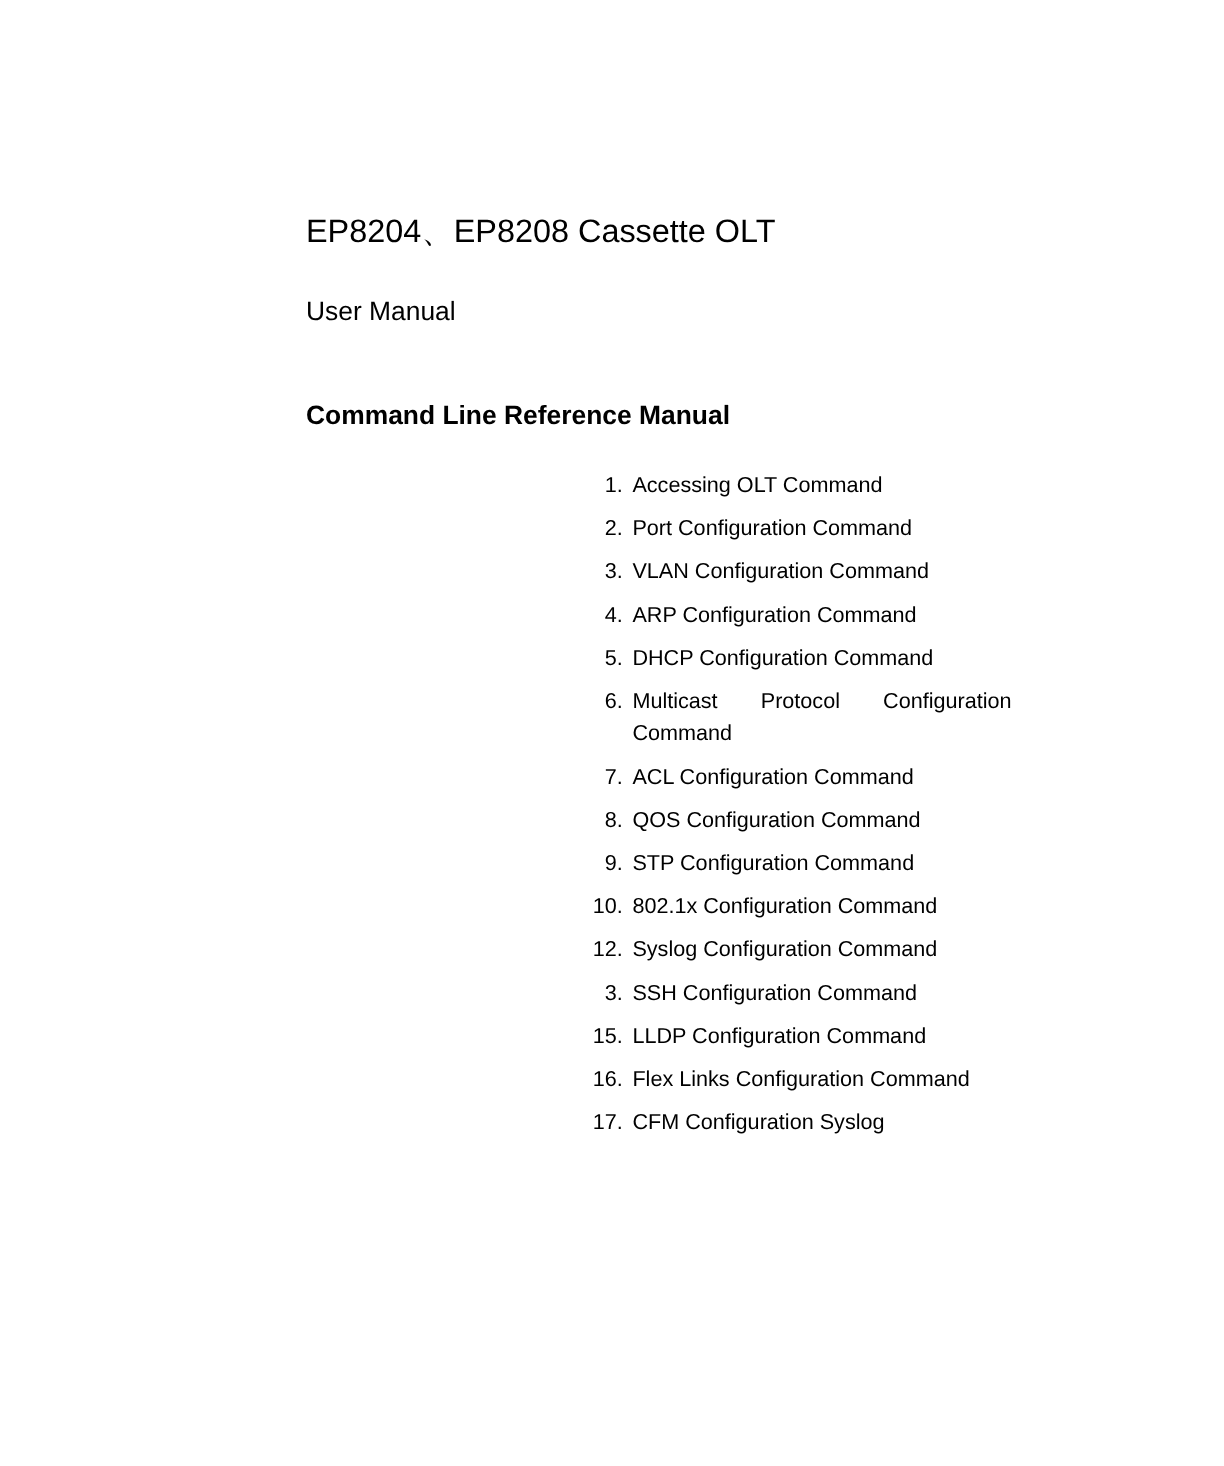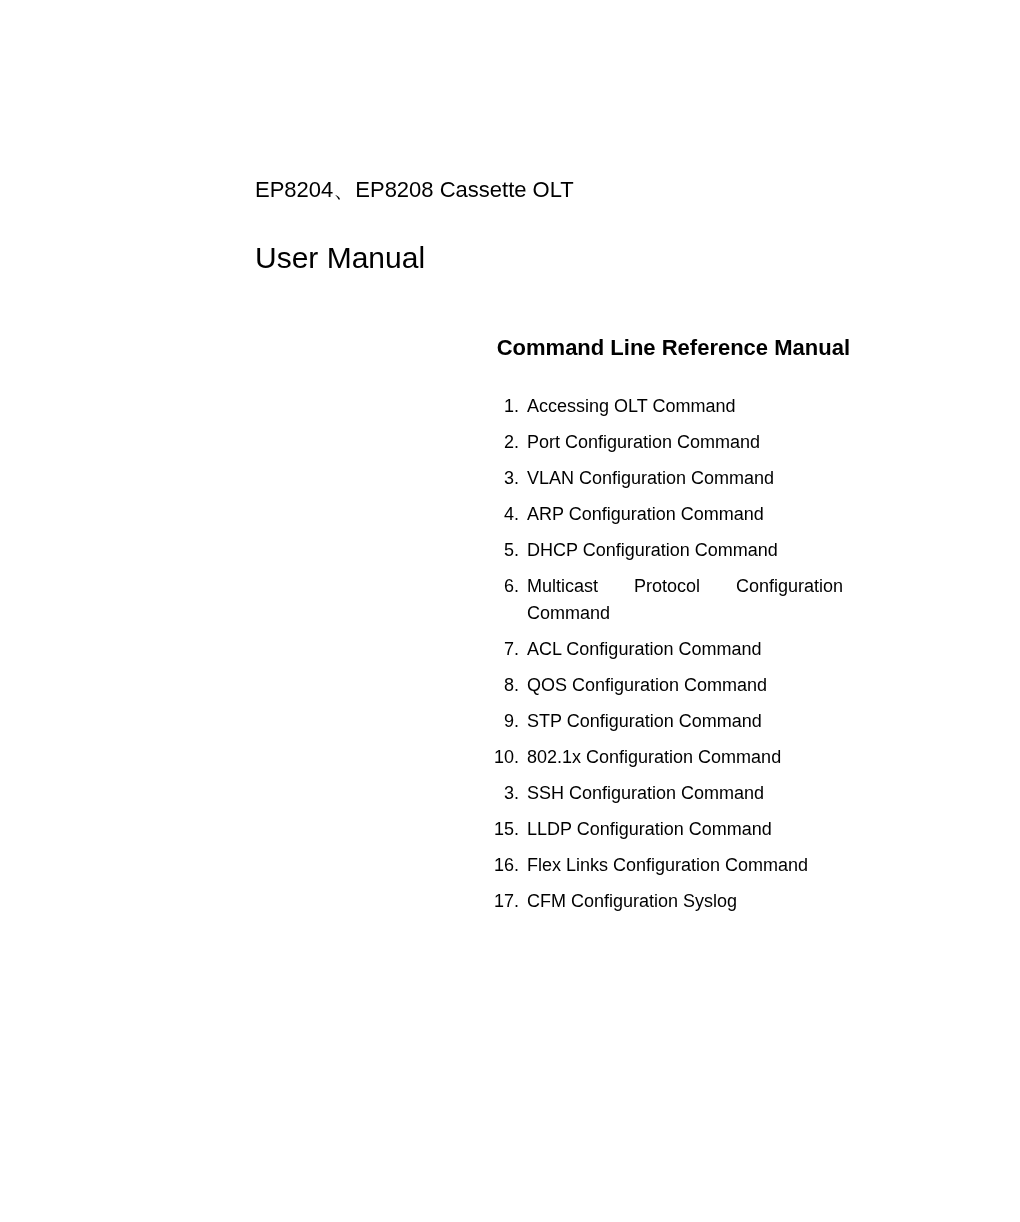--- a/index.html
+++ b/index.html
@@ -11,34 +11,33 @@
       width: 1020px;
       height: 1222px;
       background: #ffffff;
       font-family: Arial, Helvetica, sans-serif;
       color: #000000;
       padding-top: 175px;
       padding-left: 255px;
       padding-right: 170px;
     }
     .title-line-1 {
-      font-size: 22px;
+      font-size: 27px;
       font-weight: normal;
       margin-bottom: 36px;
     }
     .title-line-2 {
-      font-size: 30px;
+      font-size: 22px;
       font-weight: normal;
       margin-bottom: 60px;
     }
     .section-heading {
       font-size: 22px;
       font-weight: bold;
       margin-bottom: 32px;
-      text-align: right;
     }
     .toc-list {
       list-style: none;
       margin-left: 238px;
       width: 350px;
     }
     .toc-item {
       display: flex;
       font-size: 18px;
       line-height: 1.45;
@@ -97,20 +96,24 @@
   </li>
   <li class="toc-item">
     <span class="toc-number">9.</span>
     <span class="toc-text">STP Configuration Command</span>
   </li>
   <li class="toc-item">
     <span class="toc-number">10.</span>
     <span class="toc-text">802.1x Configuration Command</span>
   </li>
   <li class="toc-item">
+    <span class="toc-number">12.</span>
+    <span class="toc-text">Syslog Configuration Command</span>
+  </li>
+  <li class="toc-item">
     <span class="toc-number">3.</span>
     <span class="toc-text">SSH Configuration Command</span>
   </li>
   <li class="toc-item">
     <span class="toc-number">15.</span>
     <span class="toc-text">LLDP Configuration Command</span>
   </li>
   <li class="toc-item">
     <span class="toc-number">16.</span>
     <span class="toc-text">Flex Links Configuration Command</span>

